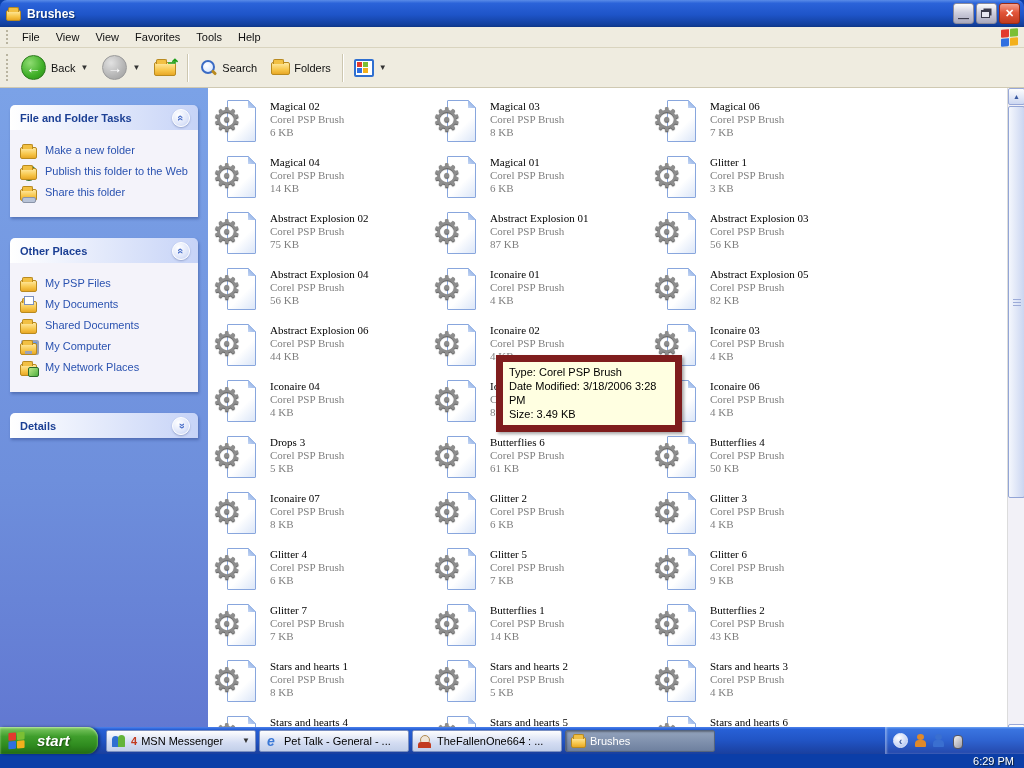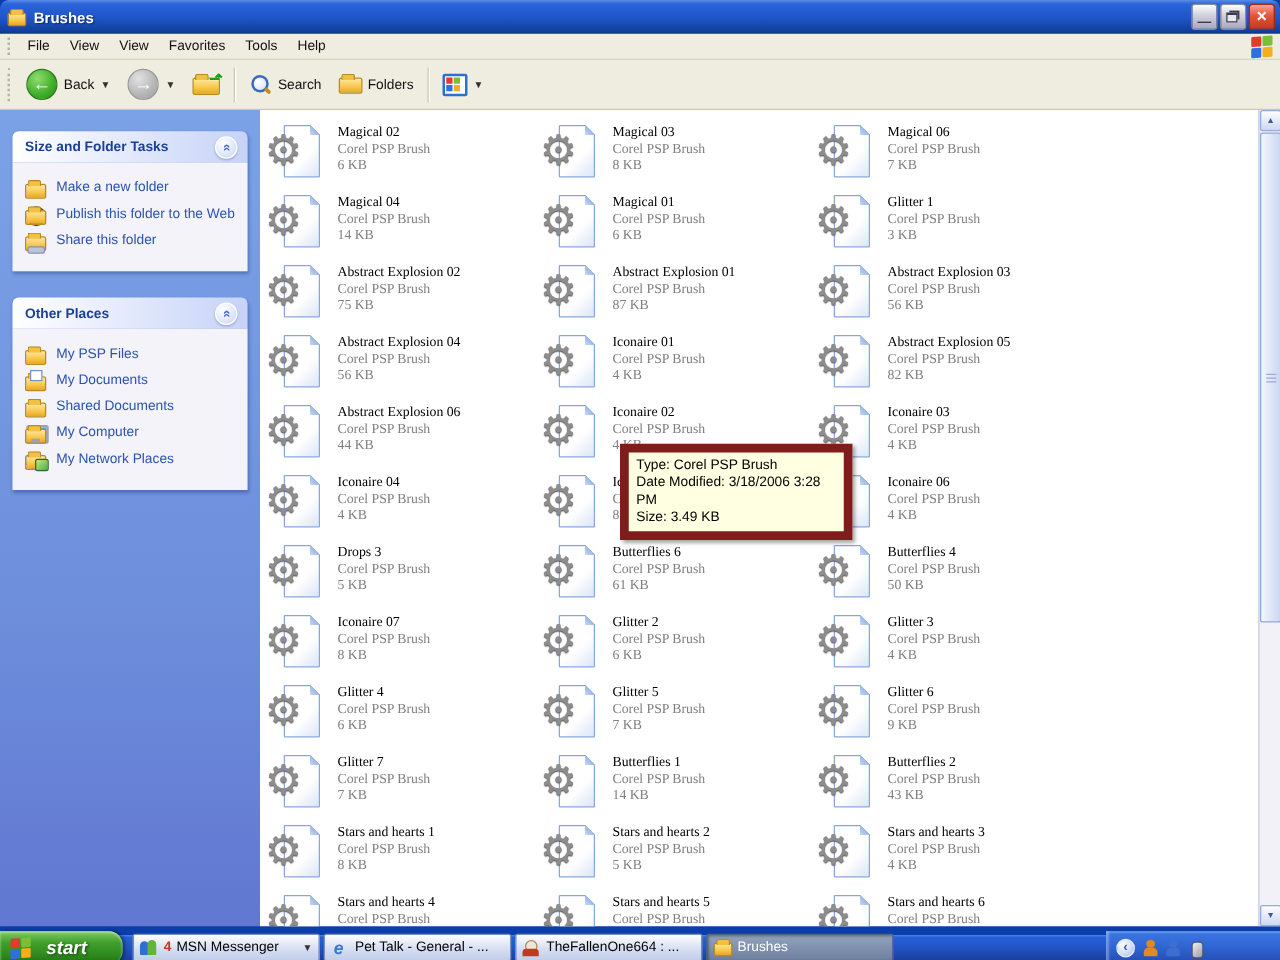--- a/index.html
+++ b/index.html
@@ -113,21 +113,21 @@
   .sbtn { position:absolute; left:0; width:17px; height:17px; border:1px solid #98a8d8; border-radius:2px;
     background:linear-gradient(180deg,#fdfdfd,#cdd8f2); color:#3a5aa0; font-size:7px;
     display:flex; align-items:center; justify-content:center; }
   .sbtn.up { top:0; } .sbtn.down { bottom:0; }
   .sthumb { position:absolute; left:0; top:18px; width:17px; height:392px; border:1px solid #93a5d6; border-radius:2px;
     background:linear-gradient(90deg,#f4f7fd,#cbd6f1); }
   .sthumb::after { content:""; position:absolute; left:4px; top:50%; width:8px; height:1px; background:#9cabd8;
     box-shadow:0 3px 0 #9cabd8, 0 -3px 0 #9cabd8; }
 
   
-  .taskbar { position:absolute; bottom:0; left:0; width:1024px; height:20px;
+  .taskbar { position:absolute; bottom:14px; left:0; width:1024px; height:27px;
     background:linear-gradient(180deg,#4d82ec 0%,#2760d6 9%,#2154c4 50%,#1a3f9e 100%); display:flex; align-items:center; }
   .startbtn { height:27px; width:98px; border-radius:0 11px 11px 0; display:flex; align-items:center; gap:6px; padding-left:8px;
     background:linear-gradient(180deg,#7fca64 0%,#3f9e2c 35%,#2e8a1e 70%,#226a14 100%);
     box-shadow:inset 0 1px 2px #b8e8a0, 2px 0 3px rgba(0,0,0,.4); }
   .startbtn .label { color:#fff; font-weight:bold; font-style:italic; font-size:15px; text-shadow:1px 1px 2px #1a4a10; }
   .tasks { flex:1; display:flex; gap:3px; padding:0 4px 0 8px; align-items:center; }
   .taskbtn { height:22px; flex:0 0 150px; display:flex; align-items:center; gap:4px; padding:0 5px; border-radius:2px;
     border:1px solid #7a8fc0; background:linear-gradient(180deg,#fdfdfe,#d3dcf2 60%,#c2cfe9); color:#000;
     white-space:nowrap; overflow:hidden; }
   .taskbtn .tlabel { overflow:hidden; text-overflow:ellipsis; flex:1; }
@@ -244,21 +244,21 @@
       </span>
     <span class="caret">▼</span>
   </div>
 </div>
 
 <div class="main">
 
   <div class="sidebar">
     <div class="panel">
       <div class="panel-header">
-        <span class="panel-title">Size and Folder Tasks</span>
+        <span class="panel-title">File and Folder Tasks</span>
         <span class="chevbtn">
             <span class="chev up">«</span>
           </span>
       </div>
       <div class="panel-body">
 
           <div class="task-link">
             <span class="sico ic-new-folder-icon">
               <span class="folder-shape"></span>
             </span>
@@ -317,20 +317,28 @@
             <span>My Computer</span>
           </div>
 
           <div class="task-link">
             <span class="sico ic-network-places-icon">
               <span class="folder-shape"></span>
             </span>
             <span>My Network Places</span>
           </div>
         </div>
+    </div>
+    <div class="panel">
+      <div class="panel-header">
+        <span class="panel-title">Details</span>
+        <span class="chevbtn">
+            <span class="chev down">«</span>
+          </span>
+      </div>
     </div>
   </div>
 
   <div class="content">
     <div class="grid">
 
         <div class="tile">
           <span class="brushicon">
             <span class="page"></span>
             <span class="gear">⚙</span>

